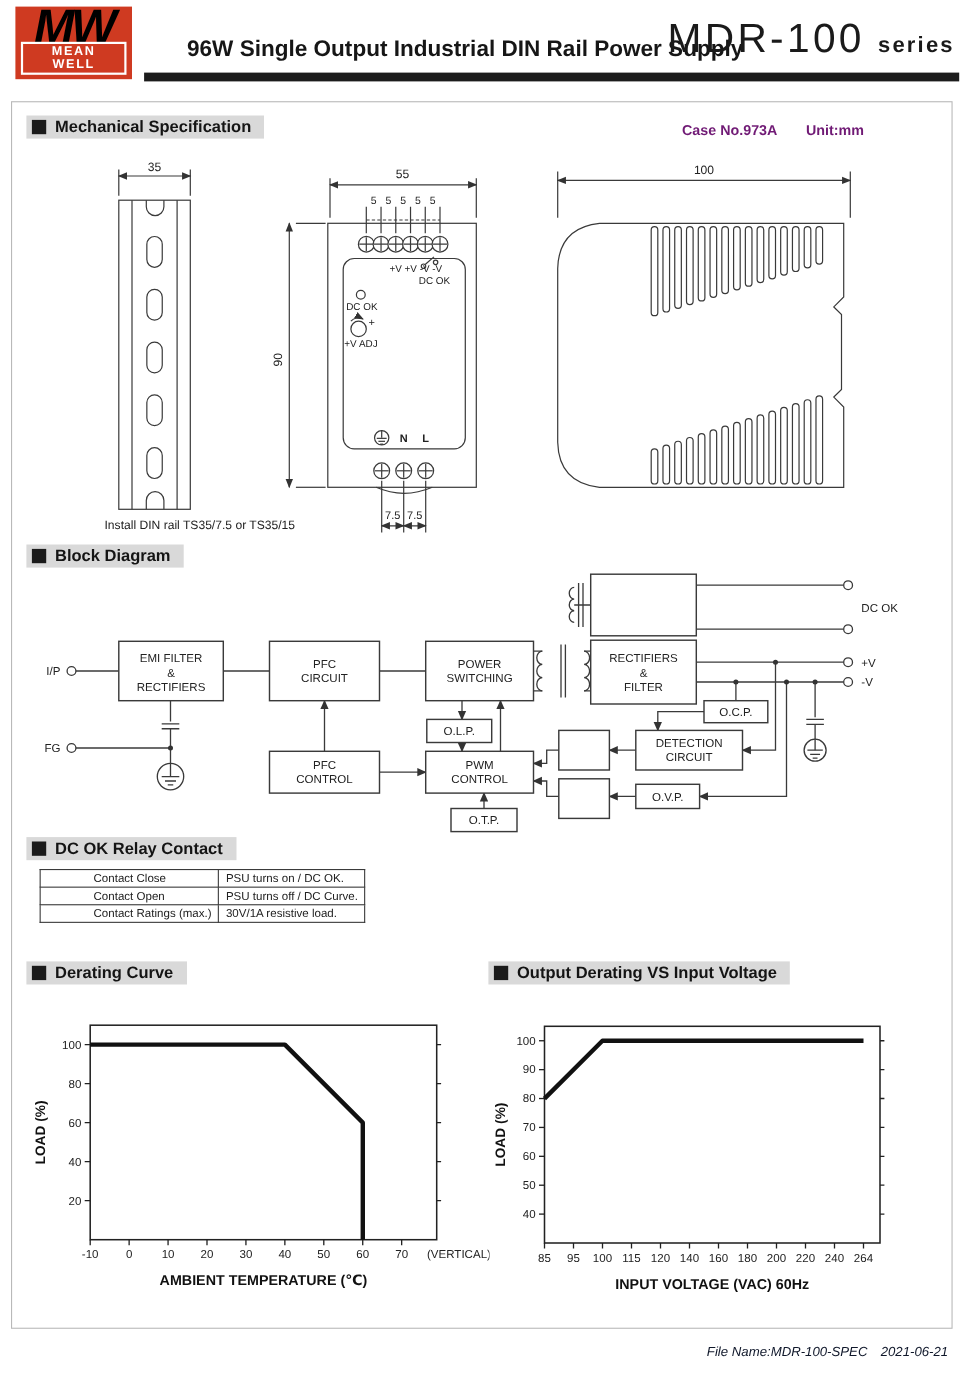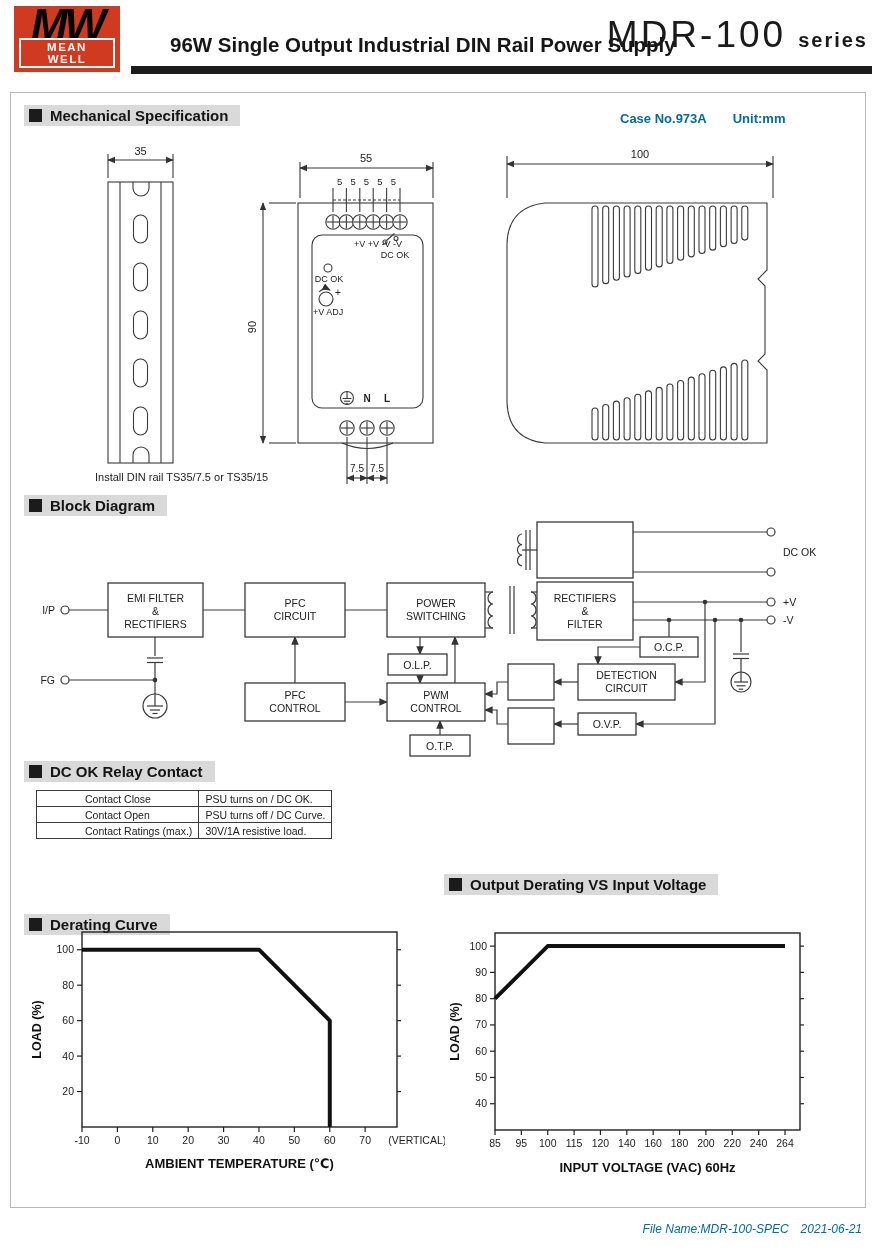--- a/index.html
+++ b/index.html
@@ -27,37 +27,37 @@
   .series-suffix { font-size:20px; font-weight:bold; letter-spacing:2px; color:#1a1a1a; }
   .header-rule { position:absolute; left:131px; width:741px; top:66px; height:8px; background:#1c1c1c; }
 
   
   .frame { position:absolute; left:10px; top:92px; width:856px; height:1116px; border:1px solid #b9b9b9; }
 
   
   .sec { position:absolute; display:flex; align-items:center; gap:8px; background:#d9d9d9; padding:2px 12px 2px 5px; }
   .sec .sq { width:13px; height:13px; background:#1b1b1b; flex:0 0 auto; }
   .sec .t { font-size:15px; font-weight:bold; color:#141414; white-space:nowrap; }
-  .case-info { position:absolute; left:620px; top:111px; display:flex; gap:26px; font-size:13px; font-weight:600; color:#0369a1; }
+  .case-info { position:absolute; left:620px; top:111px; display:flex; gap:26px; font-size:13px; font-weight:600; color:#701a75; }
 
   
   .relay-table { position:absolute; left:36px; top:790px; border-collapse:collapse; font-size:10.5px; color:#222; }
   .relay-table td { border:1px solid #3a3a3a; height:16px; padding:1px 6px; white-space:nowrap; }
   .relay-table td.c1 { width:104px;padding-left:48px; }
   .relay-table td.c2 { width:114px; }
 
   
   .mech-svg  { position:absolute; left:23px;  top:140px; }
   .block-svg { position:absolute; left:23px;  top:518px; }
   .chart-svg { position:absolute; top:920px; }
   #chart-0 { left:25px; }
   #chart-1 { left:445px; }
 
   
-  .footer { position:absolute; top:1222px; right:14px; font-size:12px; font-style:italic; color:#0369a1; display:flex; gap:12px;justify-content:flex-end; }
+  .footer { position:absolute; top:1222px; right:14px; font-size:12px; font-style:italic; color:#0f172a; display:flex; gap:12px;justify-content:flex-end; }
 </style>
 </head>
 <body>
 
 <div class="page">
 
   <div class="logo">
     <div class="mw">MW</div>
     <div class="brand">MEAN WELL</div>
   </div>
@@ -423,21 +423,21 @@
       <td class="c1">Contact Open</td>
       <td class="c2">PSU turns off / DC Curve.</td>
     </tr>
     <tr>
       <td class="c1">Contact Ratings (max.)</td>
       <td class="c2">30V/1A resistive load.</td>
     </tr>
   </tbody>
     </table>
 
-  <div class="sec" style="left:24px;top:874px;margin-top:40px;">
+  <div class="sec" style="left:24px;top:874px;">
     <span class="sq"></span>
     <span class="t">Derating Curve</span>
   </div>
   <div class="sec" style="left:444px;top:874px;">
     <span class="sq"></span>
     <span class="t">Output Derating VS Input Voltage</span>
   </div>
 
   <svg class="chart-svg" id="chart-0" width="420" height="262" viewBox="0 0 420 262">
       <rect x="57" y="12" width="315" height="195" fill="none" stroke="#222" stroke-width="1.4"></rect>

